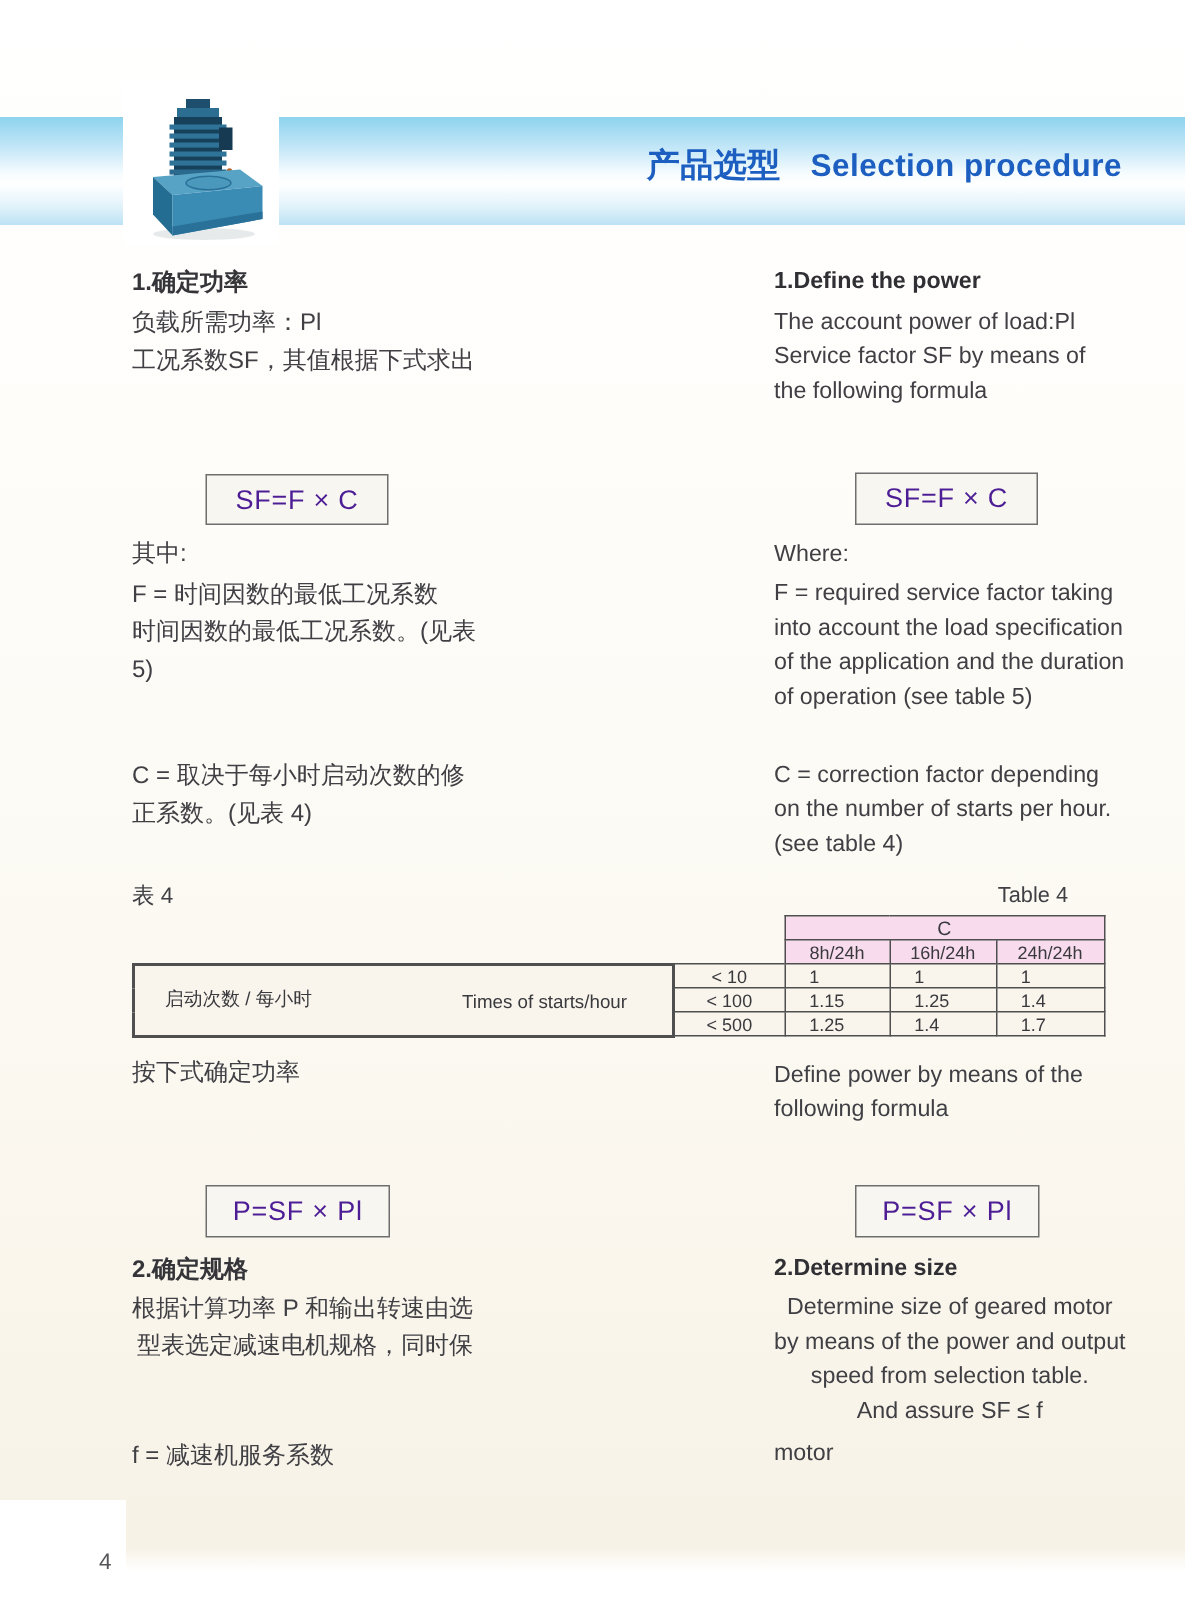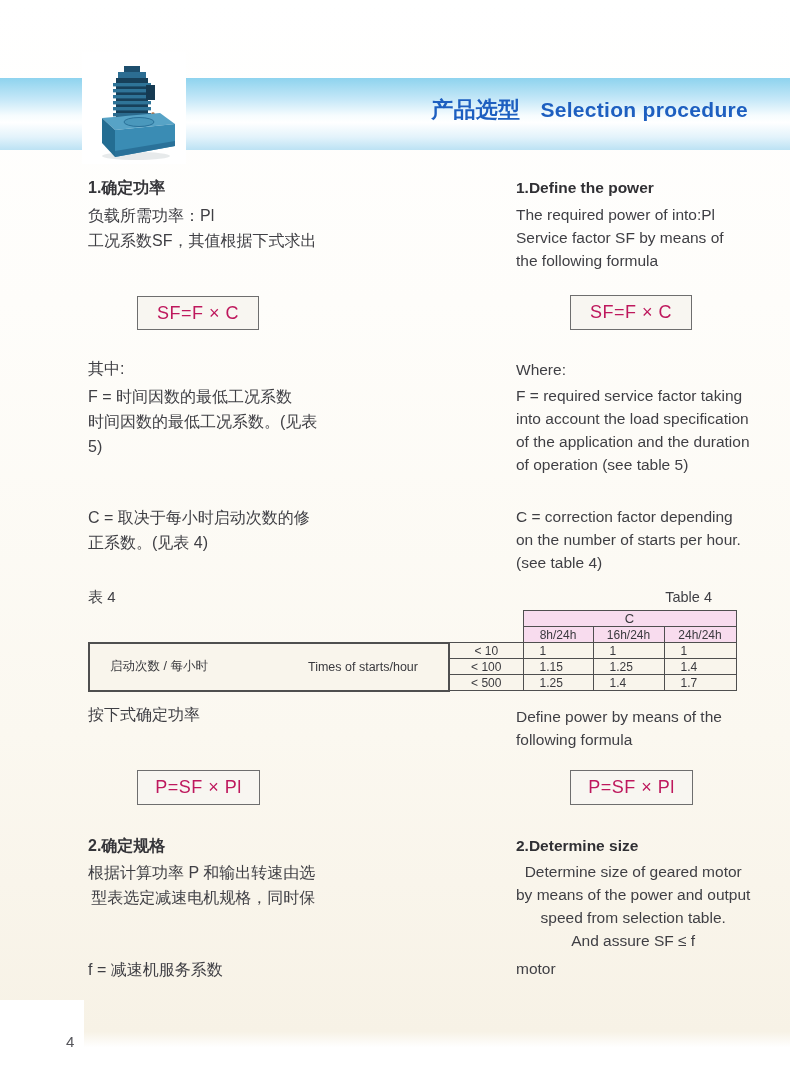--- a/index.html
+++ b/index.html
@@ -25,34 +25,34 @@
   .zh{font-size:16px;}
   .en{font-size:15.5px;}
   .h-zh{font-size:16px;font-weight:600;color:#353539;}
   .h-en{font-size:15.5px;font-weight:bold;color:#303034;}
   .lines-zh div{line-height:25px;}
   .lines-en div{line-height:23px;}
   
   .fbox{
     width:120px;height:32px;border:1px solid #6e6e6e;background:#f8f6f1;
     display:flex;align-items:center;justify-content:center;
-    font-size:18px;letter-spacing:.5px;color:#be185d;
+    font-size:18px;letter-spacing:.5px;color:#4c1d95;margin-top:20px;
   }
   
   .tbl-label-zh{left:88px;top:588px;font-size:15px;}
   .tbl-label-en{left:516px;top:589px;width:196px;text-align:right;font-size:14.5px;}
   table.t4{border-collapse:collapse;table-layout:fixed;font-size:12px;color:#3a3a3e;}
   table.t4 td{border:1px solid #4f4f4f;padding:0;height:15px;text-align:center;background:#f9f5ec;}
   table.t4 td.blank{border:none;background:transparent;}
   table.t4 td.pink{background:#f8dcee;height:14px;}
   table.t4 td.group{font-size:13px;}
   table.t4 td.rowhead{
     border-width:2px;text-align:left;font-size:12.5px;
   }
-  .rowhead-inner{display:flex;justify-content:space-between;align-items:center;padding:0 30px 0 20px;}
+  .rowhead-inner{display:flex;justify-content:space-between;align-items:flex-end;padding:0 30px 0 20px;}
   table.t4 td.val{text-align:left;padding-left:16px;}
   .pagenum{left:66px;top:1033px;font-size:15px;color:#55555a;}
   .white-corner{left:0;top:1000px;width:84px;height:80px;background:#ffffff;}
 </style>
 </head>
 <body>
 
 <div class="page">
 
   <div class="abs band"></div>
@@ -157,21 +157,21 @@
 
   <div class="abs h-zh" style="left:88px;top:836px;">2.确定规格</div>
   <div class="abs zh lines-zh" style="left:88px;top:860px;text-align:right;">
     <div>根据计算功率 P 和输出转速由选</div>
     <div>型表选定减速电机规格，同时保</div>
   </div>
   <div class="abs zh" style="left:88px;top:960px;">f = 减速机服务系数</div>
 
   <div class="abs h-en" style="left:516px;top:179px;">1.Define the power</div>
   <div class="abs en lines-en" style="left:516px;top:203px;">
-    <div>The required power of into:Pl</div>
+    <div>The account power of load:Pl</div>
     <div>Service factor SF by means of</div>
     <div>the following formula</div>
   </div>
   <div class="abs fbox" style="left:570px;top:295px;height:33px;">SF=F × C</div>
 
   <div class="abs en" style="left:516px;top:361px;">Where:</div>
   <div class="abs en lines-en" style="left:516px;top:384px;">
     <div>F = required service factor taking</div>
     <div>into account the load specification</div>
     <div>of the application and the duration</div>

